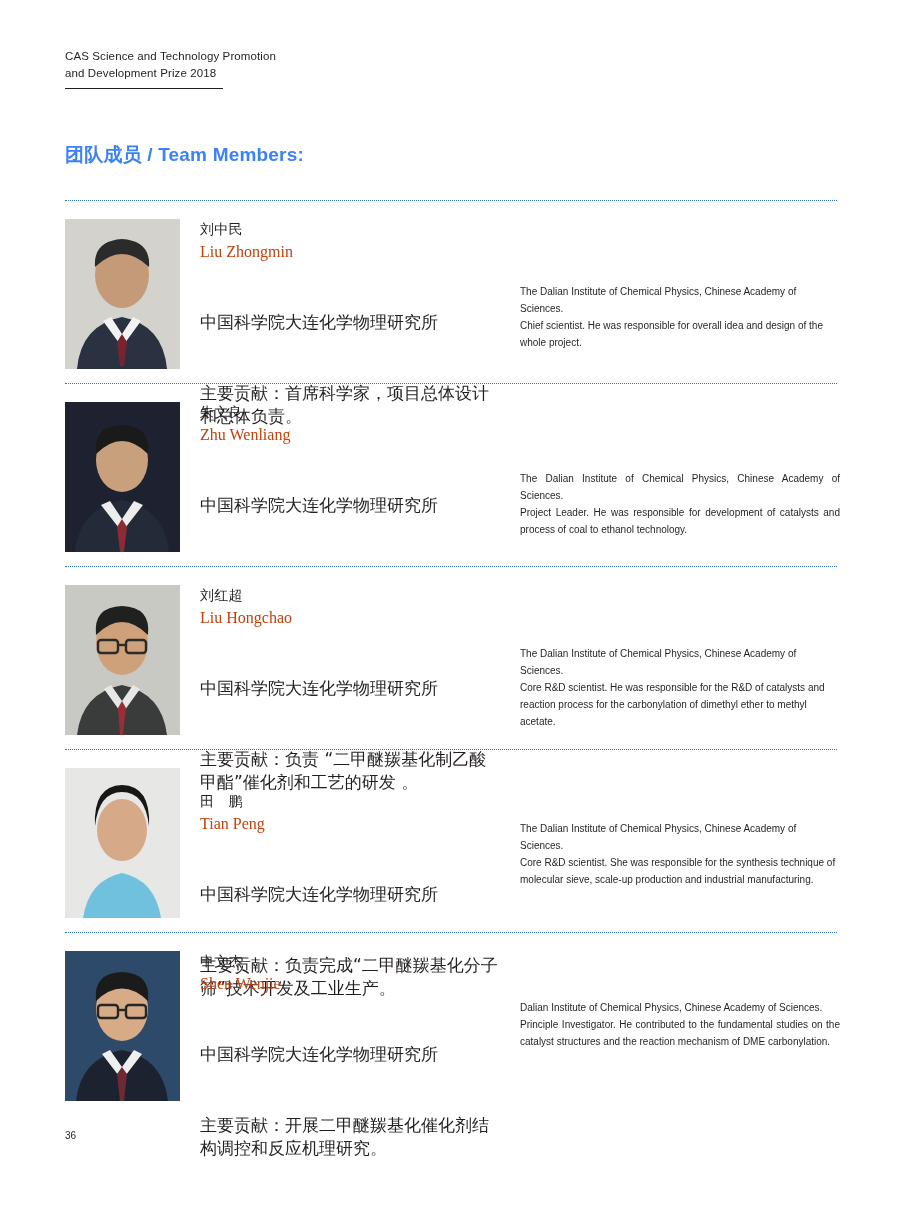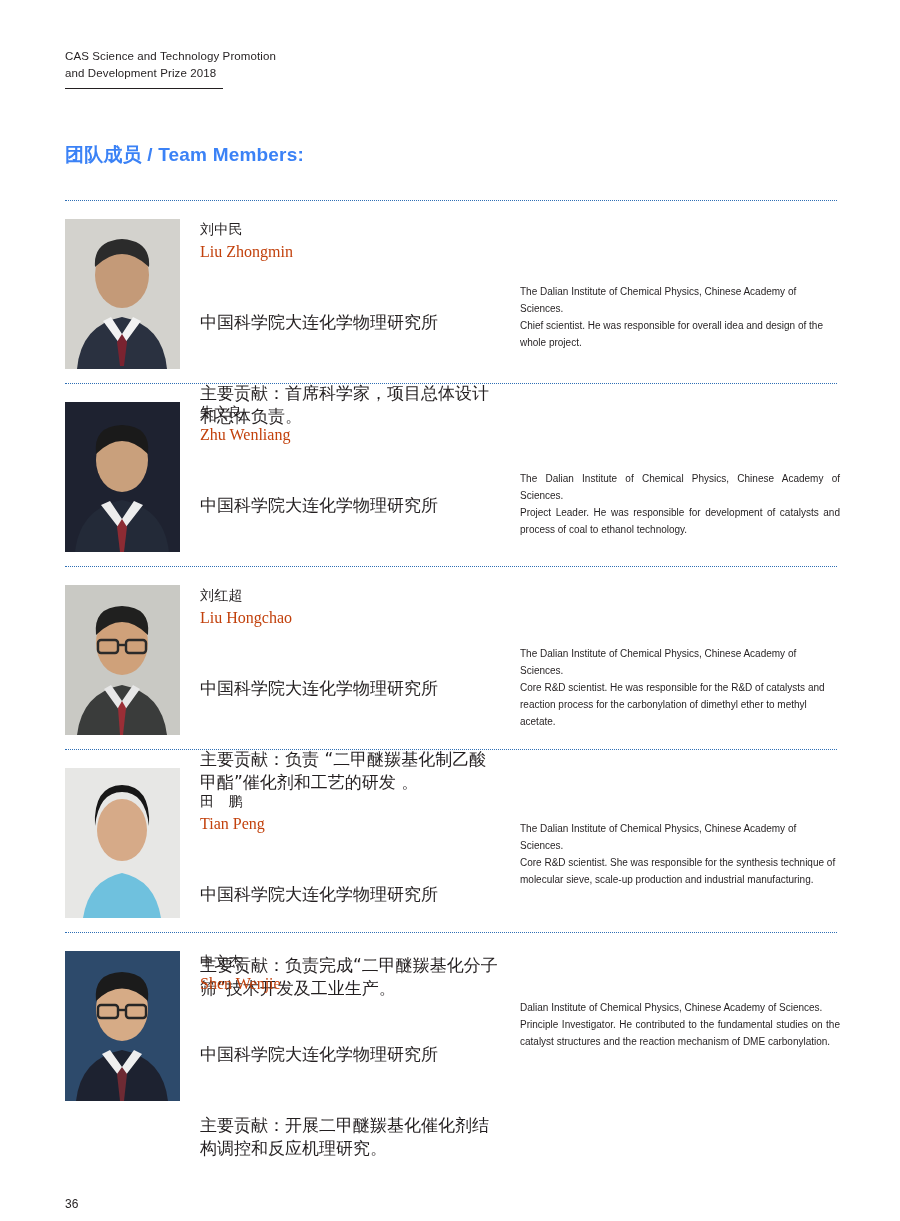--- a/index.html
+++ b/index.html
@@ -148,22 +148,22 @@
   .m3 .col-en { top: 52px; }
 
   .m4 .col-cn { top: 0px; }
   .m4 .cn-body { margin-top: 48px; }
   .m4 .col-en { top: 48px; }
 
   
   .page-number {
     position: absolute;
     left: 65px;
-    top: 1197px;
-    font-size: 12px;
+    top: 1130px;
+    font-size: 10px;
     color: #231f20;
   }
 </style>
 </head>
 <body>
 
 <div class="page">
 
   <div class="header">
     <div class="header-line">CAS Science and Technology Promotion</div>

